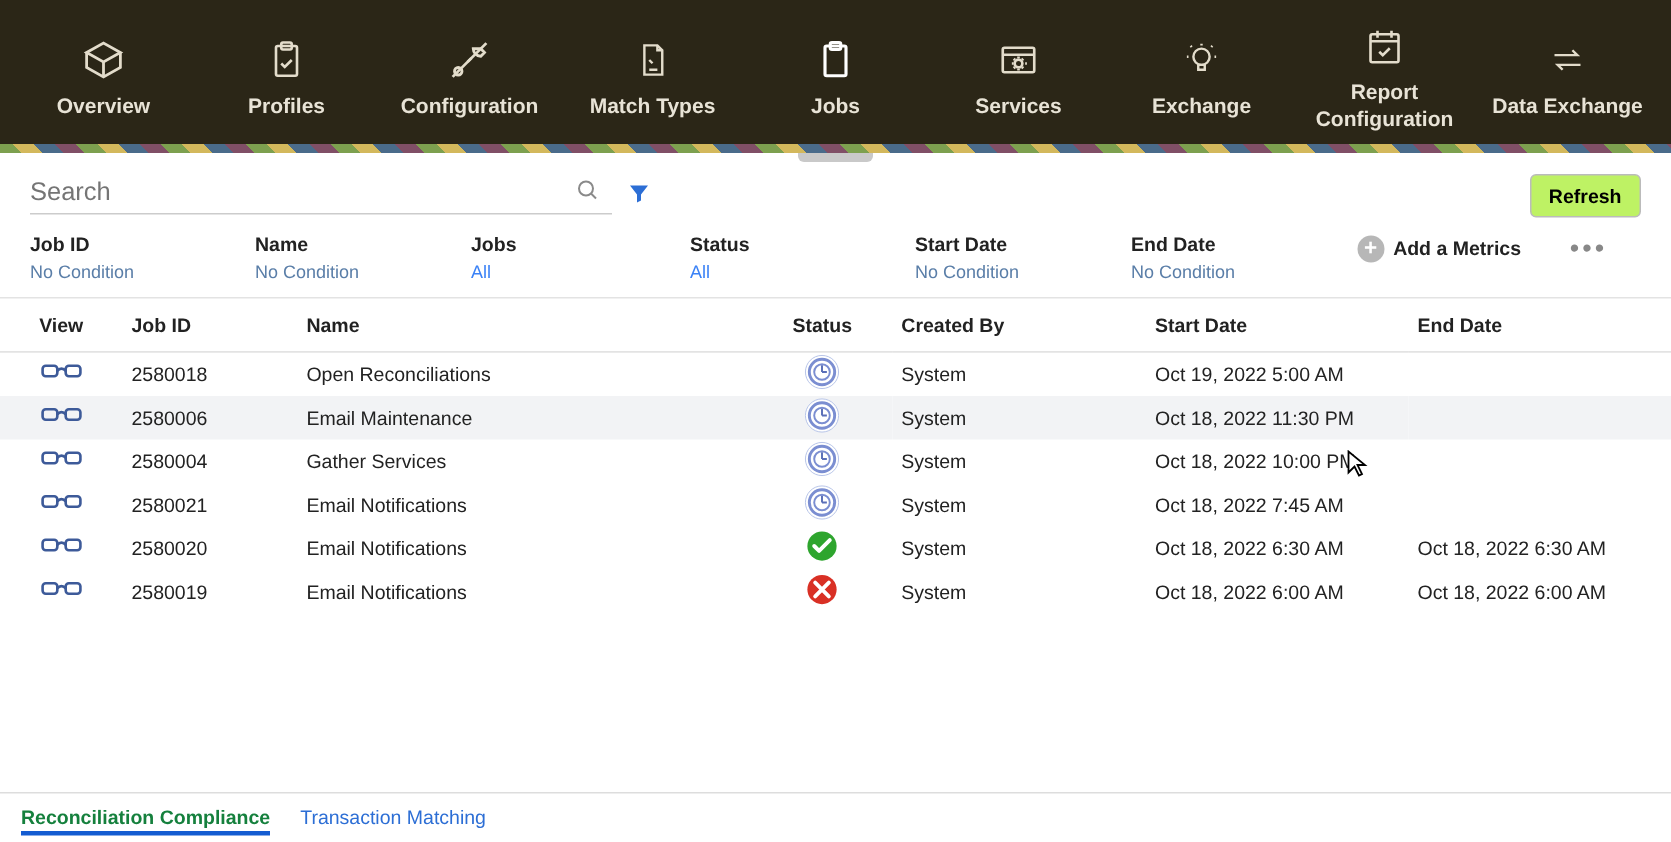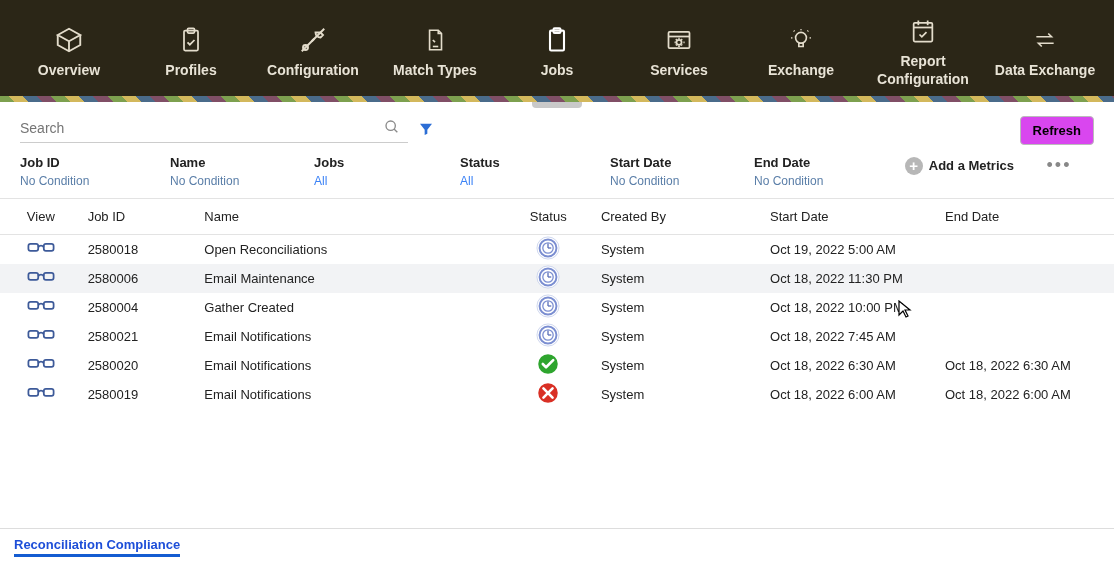--- a/index.html
+++ b/index.html
@@ -69,29 +69,29 @@
     width: 388px;
     display: flex;
     align-items: center;
     border-bottom: 1px solid #ccc;
     padding-bottom: 4px;
   }
   .search-input {
     flex: 1;
     border: none;
     outline: none;
-    font-size: 14px;
+    font-size: 17px;
   }
   .search-icon { color: #8a8a8a; margin-right: 8px; cursor: pointer; }
   .filter-icon { color: #2c6ed5; margin-left: 10px; cursor: pointer; }
   .spacer { flex: 1; }
   .refresh-btn {
     border: 1px solid #bbb;
     border-radius: 4px;
-    background: #d946ef;
+    background: #bef264;
     padding: 6px 12px;
     font-size: 13px;
     cursor: pointer;
     font-weight: 600;
   }
 
   
   .filter-row {
     display: flex;
     padding: 0 20px 10px 20px;
@@ -133,21 +133,21 @@
     overflow-x: hidden;
     position: relative;
   }
   table.jobs {
     width: 100%;
     border-collapse: collapse;
     table-layout: fixed;
   }
   table.jobs thead th {
     text-align: left;
-    font-weight: 400;
+    font-weight: 700;
     font-size: 13px;
     padding: 10px 6px;
     border-bottom: 1px solid #e3e3e3;
     background: #fff;
     position: sticky; top: 0;
   }
   table.jobs tbody td {
     padding: 0 6px;
     font-size: 13px;
     vertical-align: middle;
@@ -184,21 +184,21 @@
     position: absolute;
     left: 0; right: 0; bottom: 0;
     border-top: 1px solid #ddd;
     display: flex;
     gap: 20px;
     padding: 6px 14px 4px 14px;
     background: #fff;
   }
   .btab { font-size: 13px; color: #2c6ed5; cursor: pointer; padding: 2px 0; }
   .btab.active {
-    color: #1d4ed8;
+    color: #15803d;
     font-weight: 600;
     border-bottom: 3px solid #145cd1;
   }
 
   
   .table-area::-webkit-scrollbar { width: 10px; }
   .table-area::-webkit-scrollbar-thumb { background:#bfbfbf; border-radius:4px; }
   .table-area::-webkit-scrollbar-track { background:#f0f0f0; }
 
   
@@ -424,21 +424,21 @@
           <td>Oct 18, 2022 11:30 PM</td>
           <td></td>
         </tr>
         <tr>
           <td style="text-align:center"><span class="glasses-icon"><svg width="28" height="14" viewBox="0 0 40 20">
                 <rect x="2" y="4" width="14" height="10" rx="3" fill="none" stroke="#3d5a99" stroke-width="2.5"></rect>
                 <rect x="24" y="4" width="14" height="10" rx="3" fill="none" stroke="#3d5a99" stroke-width="2.5"></rect>
                 <path d="M16 9 C18 6 22 6 24 9" fill="none" stroke="#3d5a99" stroke-width="2.5"></path>
               </svg></span></td>
           <td>2580004</td>
-          <td>Gather Created</td>
+          <td>Gather Services</td>
           <td style="text-align:center"><svg class="status-icon" viewBox="0 0 40 40">
               <circle cx="20" cy="20" r="17" fill="#fff" stroke="#b6c3e7" stroke-width="1"></circle>
               <circle cx="20" cy="20" r="13" fill="none" stroke="#7b8ed1" stroke-width="3"></circle>
               <circle cx="20" cy="20" r="8" fill="none" stroke="#7b8ed1" stroke-width="2"></circle>
               <line x1="20" y1="20" x2="20" y2="13" stroke="#5a6fb8" stroke-width="2"></line>
               <line x1="20" y1="20" x2="25" y2="20" stroke="#5a6fb8" stroke-width="2"></line>
             </svg></td>
           <td>System</td>
           <td>Oct 18, 2022 10:00 PM</td>
           <td></td>
@@ -499,13 +499,14 @@
 </div>
 
 <div class="cursor-overlay">
   <svg width="14" height="18" viewBox="0 0 14 18">
       <path d="M1 1 L1 15 L5 11 L8 17 L10 16 L7 10 L12 10 Z" fill="#fff" stroke="#000" stroke-width="1.2"></path>
     </svg>
 </div>
 
 <div class="bottom-tabs">
   <span class="btab active">Reconciliation Compliance</span>
+  <span class="btab">Transaction Matching</span>
 </div>
 
 </body></html>

